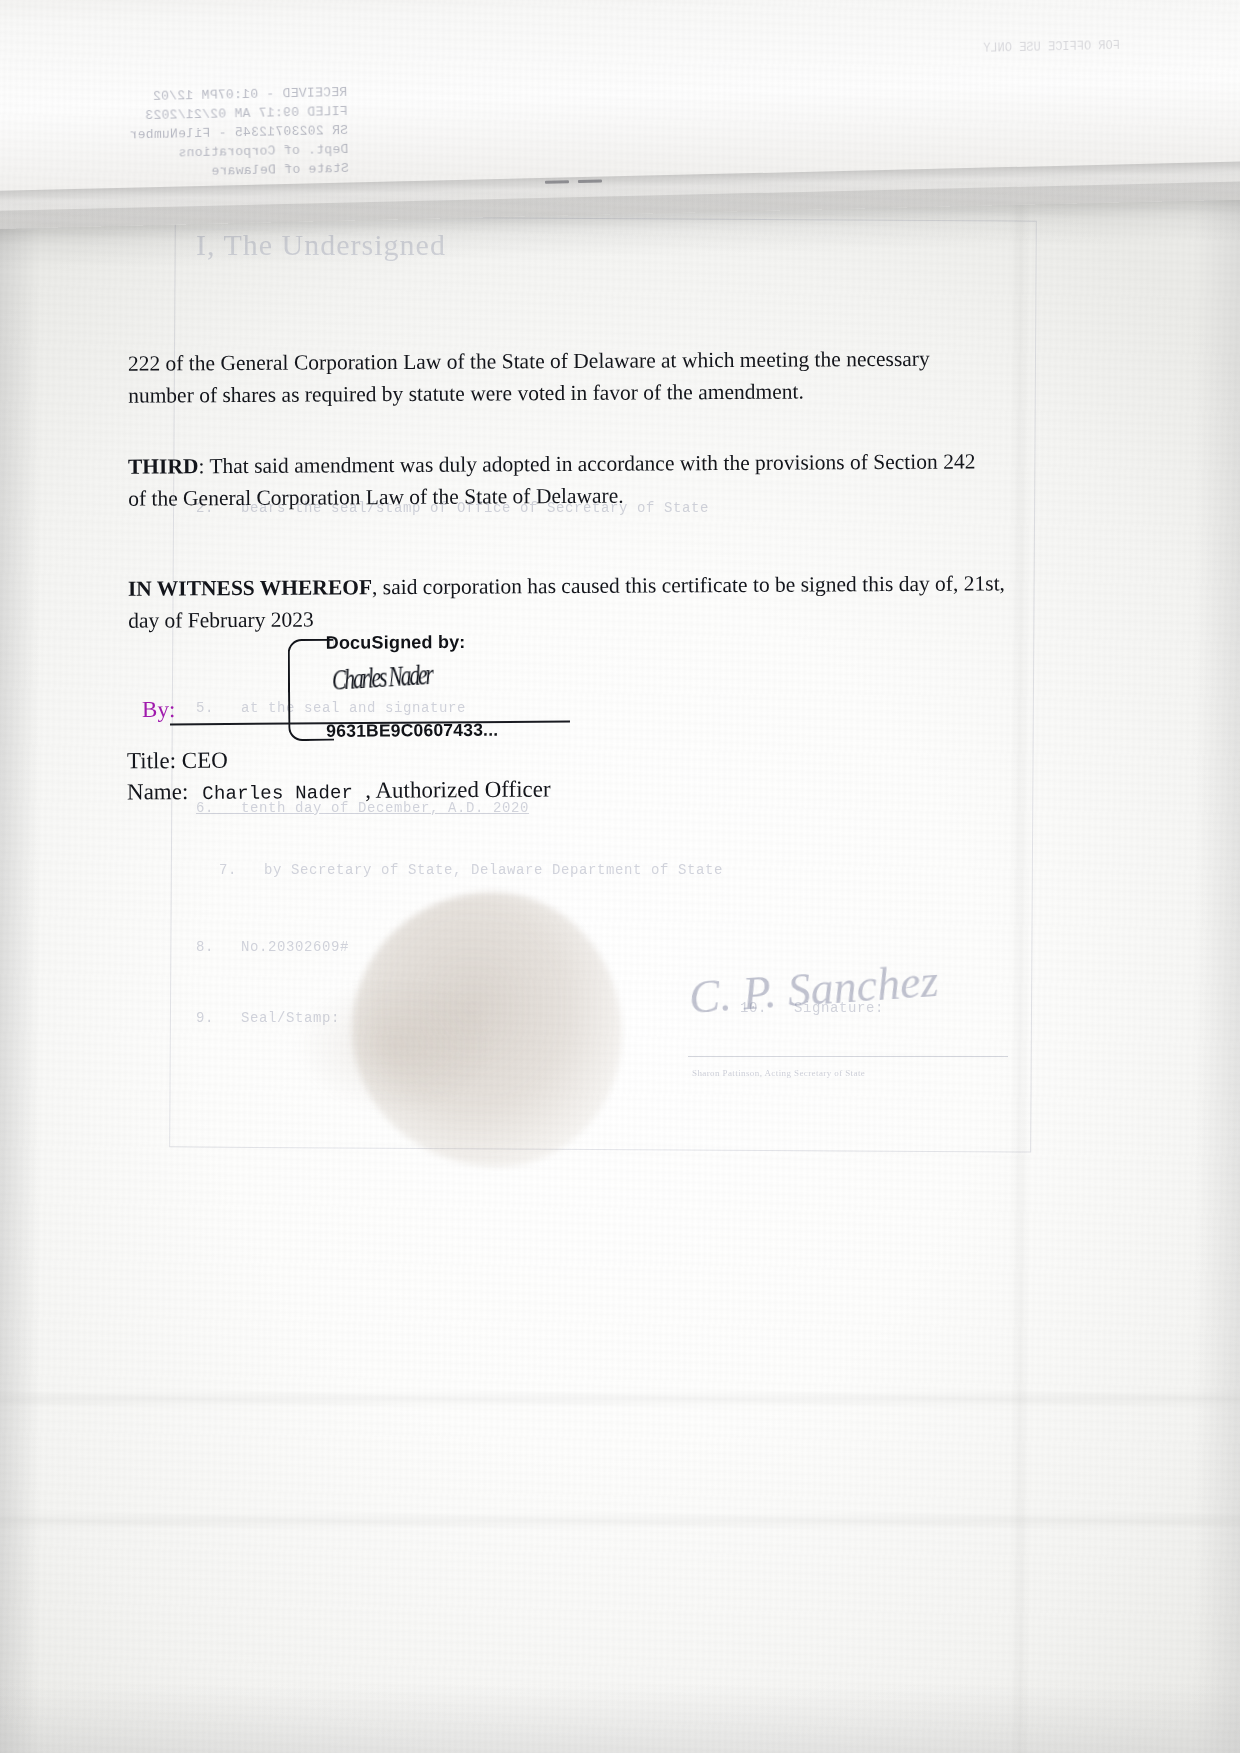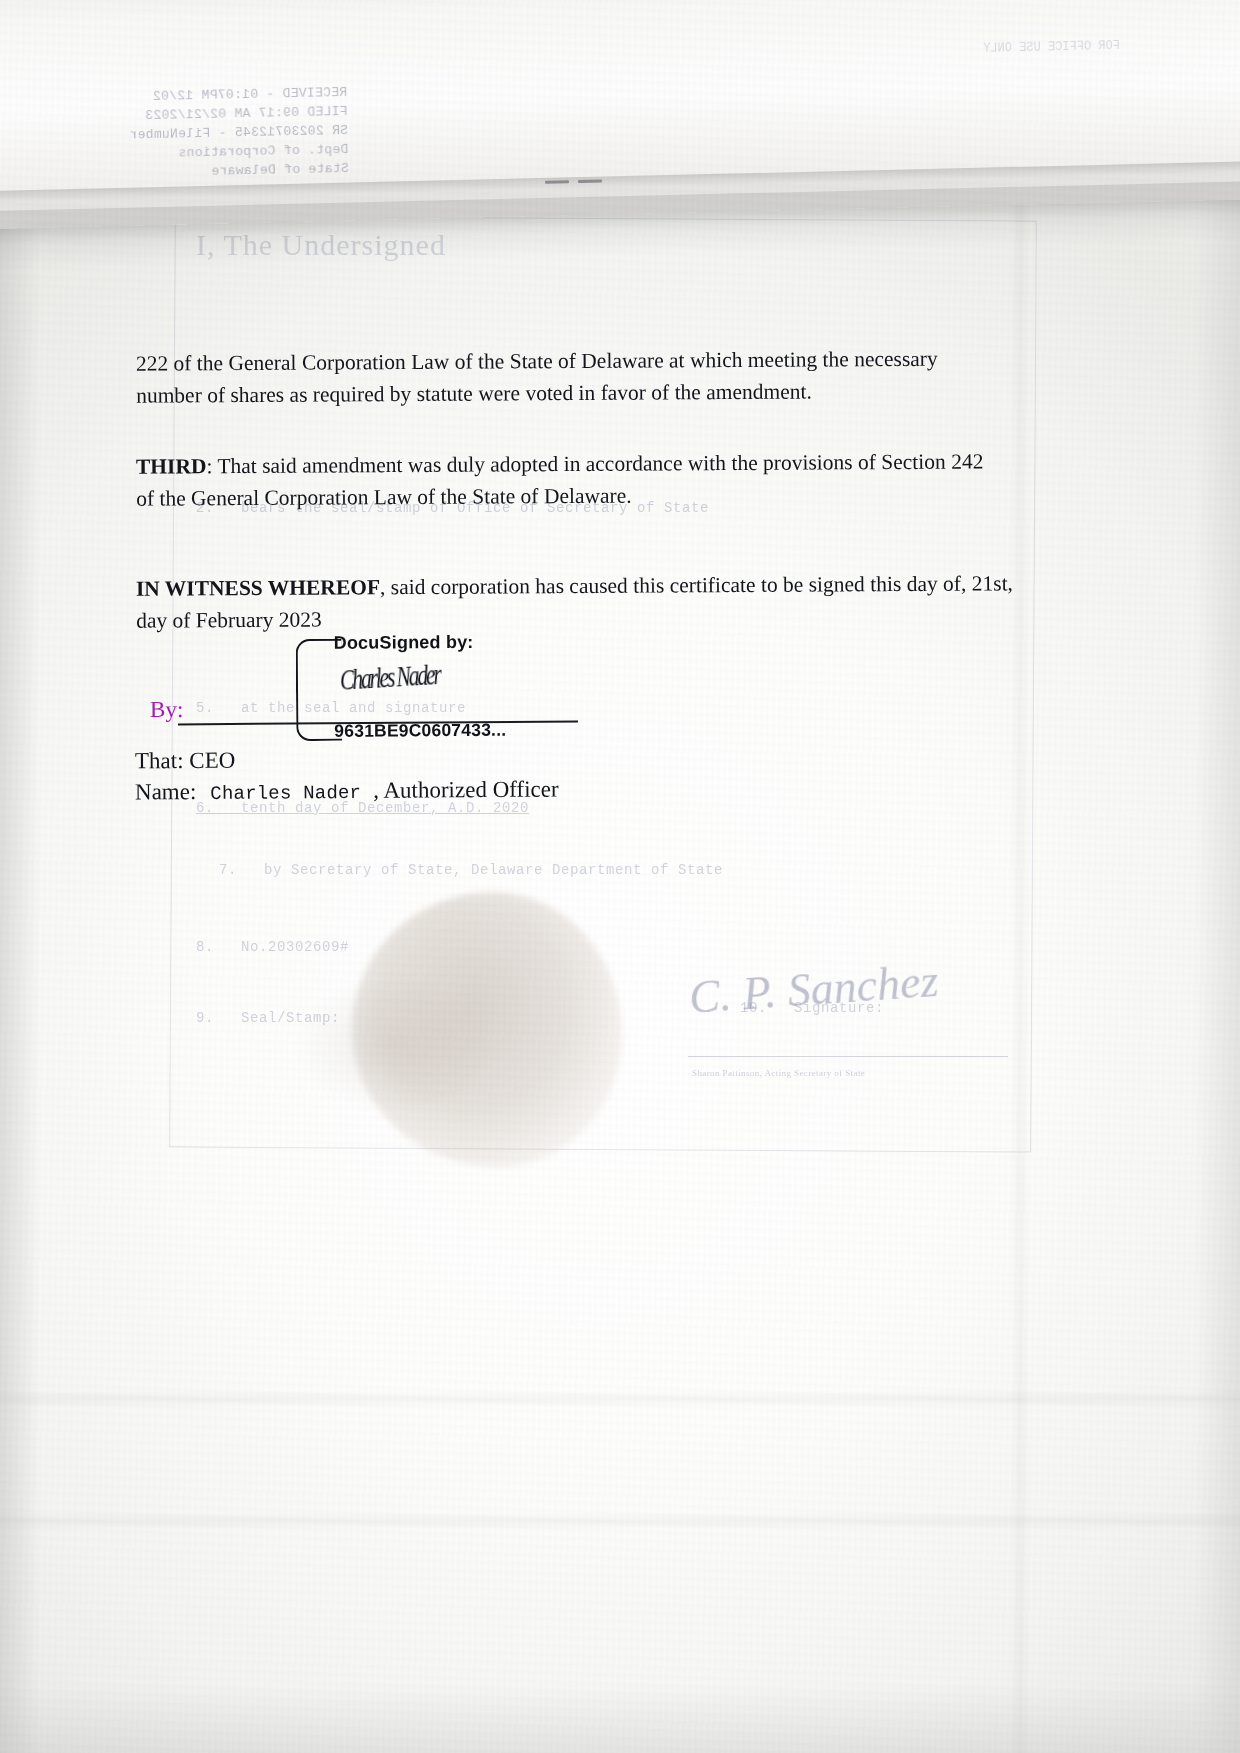--- a/index.html
+++ b/index.html
@@ -218,21 +218,20 @@
     left: 0; bottom: 0; width: 1240px; height: 70px;
     background: linear-gradient(0deg, rgba(195,195,195,0.35) 0%, rgba(255,255,255,0) 100%);
   }
 
   
   .body-text {
     position: absolute;
     left: 0; top: 0;
     width: 980px; height: 1753px;
     color: #14161c;
-    margin-left: 8px;
   }
   .para {
     position: absolute;
     font-family: "Liberation Serif", serif;
     font-size: 21.5px;
     line-height: 32px;
     color: #14161c;
     transform: rotate(-0.35deg);
   }
   .p1 { left: 128px; top: 345px; width: 862px; }
@@ -368,21 +367,21 @@
     <div class="docusign-wrap">
       <div class="ds-bracket"></div>
       <div class="ds-label">DocuSigned by:</div>
       <div class="ds-script">Charles Nader</div>
       <div class="ds-id">9631BE9C0607433...</div>
     </div>
 
     <div class="by-label">By:</div>
     <div class="by-line"></div>
 
-    <div class="title-line">That: CEO</div>
+    <div class="title-line">Title: CEO</div>
 
     <div class="name-line"><span>Name:</span><span class="typed-name">Charles Nader</span><span>, Authorized Officer</span></div>
   </div>
 
   <div class="top-dark"></div>
   <div class="flap"></div>
   <div class="bleed-flap">
     <div>RECEIVED - 01:07PM 12/02</div>
     <div>FILED 09:17 AM 02/21/2023</div>
     <div>SR 20230712345 - FileNumber</div>

